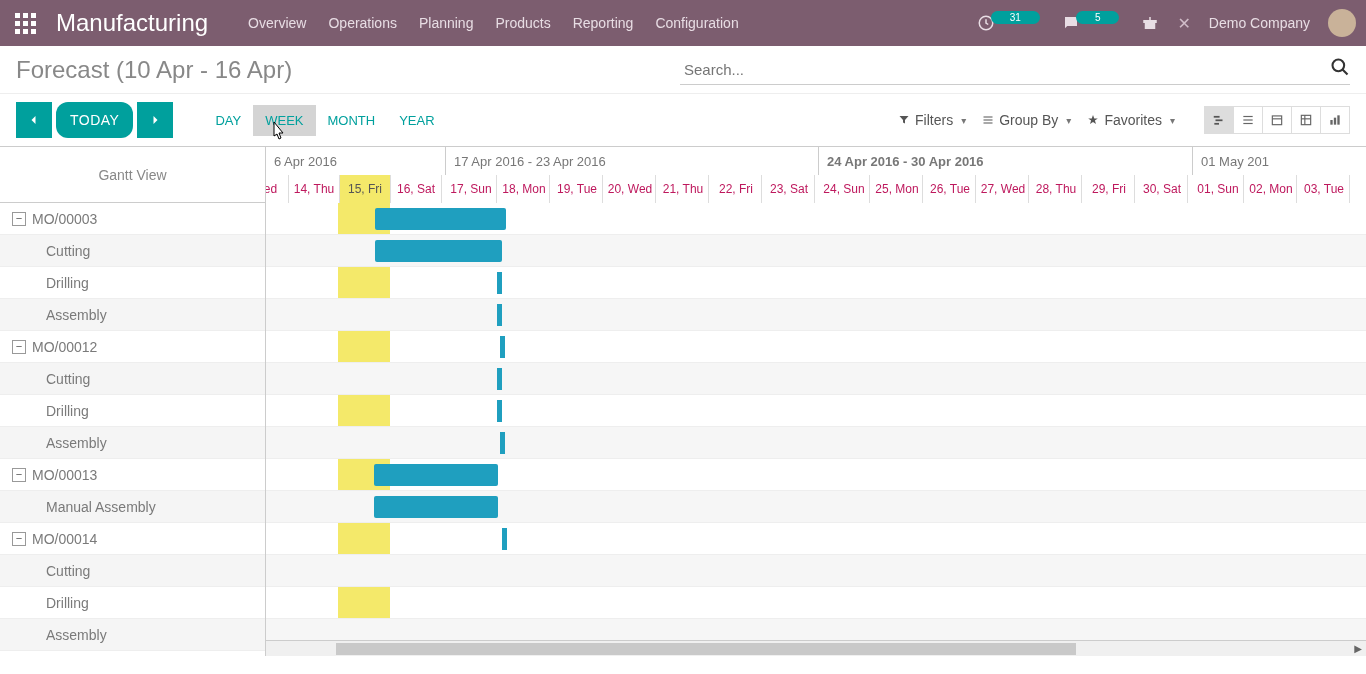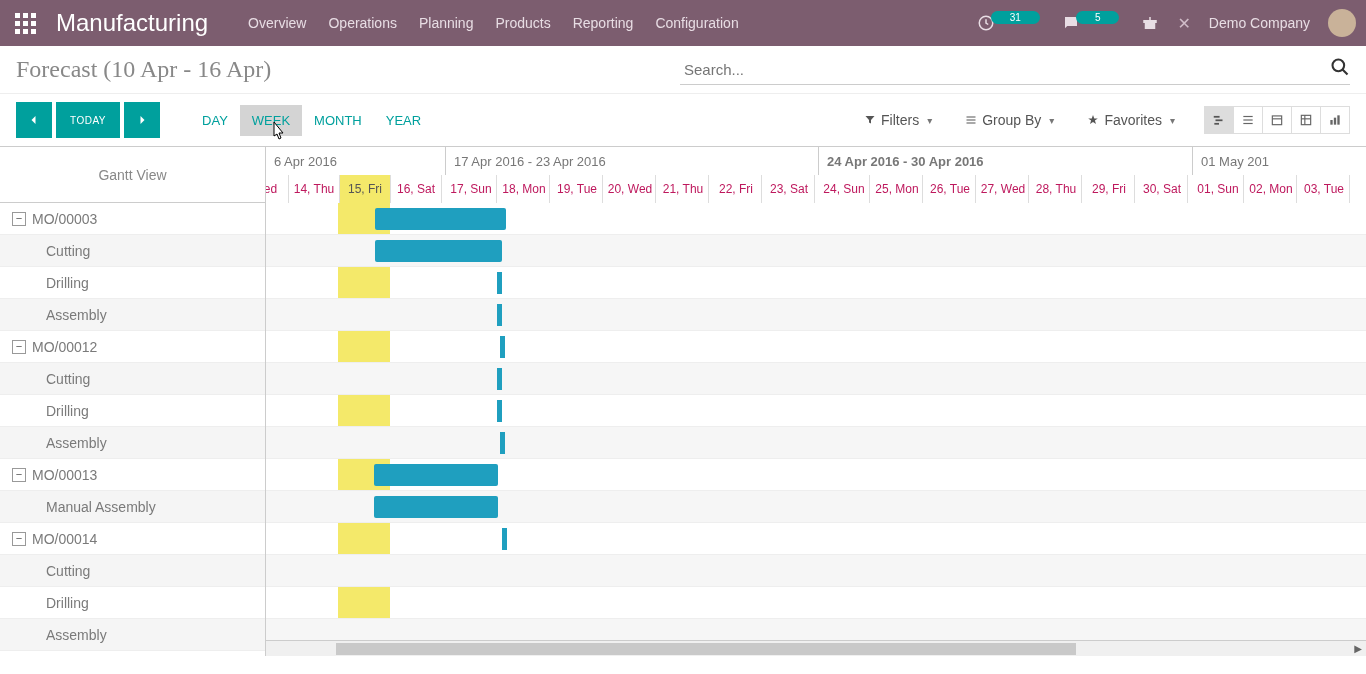--- a/index.html
+++ b/index.html
@@ -17,36 +17,36 @@
   .nav-links { display: flex; gap: 22px; }
   .nav-links a { color: #e8dde4; text-decoration: none; cursor: pointer; }
   .nav-right { margin-left: auto; display: flex; align-items: center; gap: 18px; }
   .badge-wrap { position: relative; display: flex; align-items: center; }
   .badge { background: #00a09d; color: #fff; font-size: 10px; padding: 1px 19px; border-radius: 8px; position: relative; top: -6px; left: -4px; }
   .avatar { width: 28px; height: 28px; border-radius: 50%; background: #c9b299; display:inline-block; }
   .company { font-size: 14px; color: #e8dde4; }
 
   
   .subheader { height: 48px; display: flex; align-items: center; padding: 0 16px; border-bottom: 1px solid #eee; }
-  .page-title { font-size: 24px; color: #888; font-weight: 400; font-family: Liberation Serif, serif; }
+  .page-title { font-size: 24px; color: #888; font-weight: 400; }
   .search-area { margin-left: auto; width: 670px; position: relative; border-bottom: 1px solid #ccc; }
   .search-area input { width: 100%; border: none; outline: none; font-size: 15px; color: #666; padding: 6px 28px 6px 4px; background: transparent; }
   .search-icon { position: absolute; right: 0; top: 2px; color: #444; }
 
   
   .controls { height: 52px; display: flex; align-items: center; padding: 0 16px; position: relative; }
   .nav-btn, .today-btn { height: 36px; display: inline-flex; align-items: center; justify-content: center; background: #00a09d; color: #fff; border: none; cursor: pointer; }
   .nav-btn { width: 36px; font-size: 16px; }
-  .today-btn { padding: 0 14px; font-size: 10px; margin: 0 4px; letter-spacing: 0.5px; }
+  .today-btn { padding: 0 14px; font-size: 14px; margin: 0 4px; letter-spacing: 0.5px; border-radius: 12px; }
   .scale-tabs { display: flex; gap: 0; margin-left: 30px; }
   .scale-tab { padding: 8px 12px; font-size: 13px; color: #00a09d; cursor: pointer; border: none; background: transparent; }
   .scale-tab.active { background: #d4d4d4; color: #00a09d; }
   .cursor-overlay { position: absolute; left: 268px; top: 26px; font-size: 16px; pointer-events: none; }
 
-  .filter-bar { margin-left: auto; display: flex; align-items: center; gap: 33px; margin-right: 30px;}
+  .filter-bar { margin-left: auto; display: flex; align-items: center; gap: 16px; margin-right: 30px;}
   .filter-btn { display: inline-flex; align-items: center; gap: 5px; color: #555; background: none; border: none; font-size: 14px; cursor: pointer; }
   .caret::after { content: "▾"; font-size: 10px; margin-left: 3px; color: #777; }
 
   .view-switch { display: flex; gap: 0; }
   .view-btn { width: 30px; height: 28px; border: 1px solid #ddd; background: #fff; display: inline-flex; align-items: center; justify-content: center; cursor: pointer; font-size: 13px; color: #666; margin-left: -1px; }
   .view-btn.active { background: #ddd; }
 
   
   .gantt-wrap { border-top: 1px solid #ccc; position: relative; height: 510px; }
   .sidebar-col { position: absolute; left: 0; top: 0; width: 266px; border-right: 1px solid #ccc; background: #fff; z-index: 3; }

